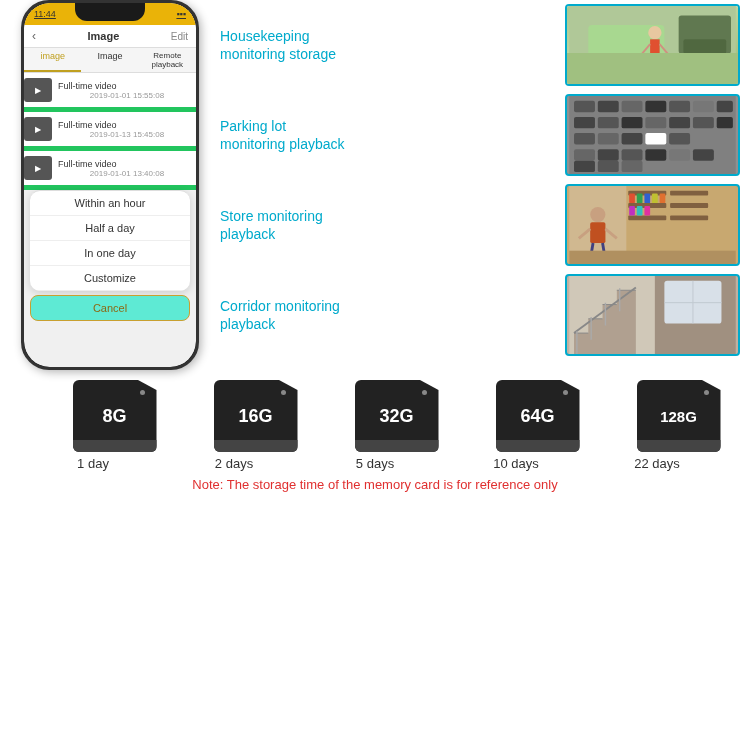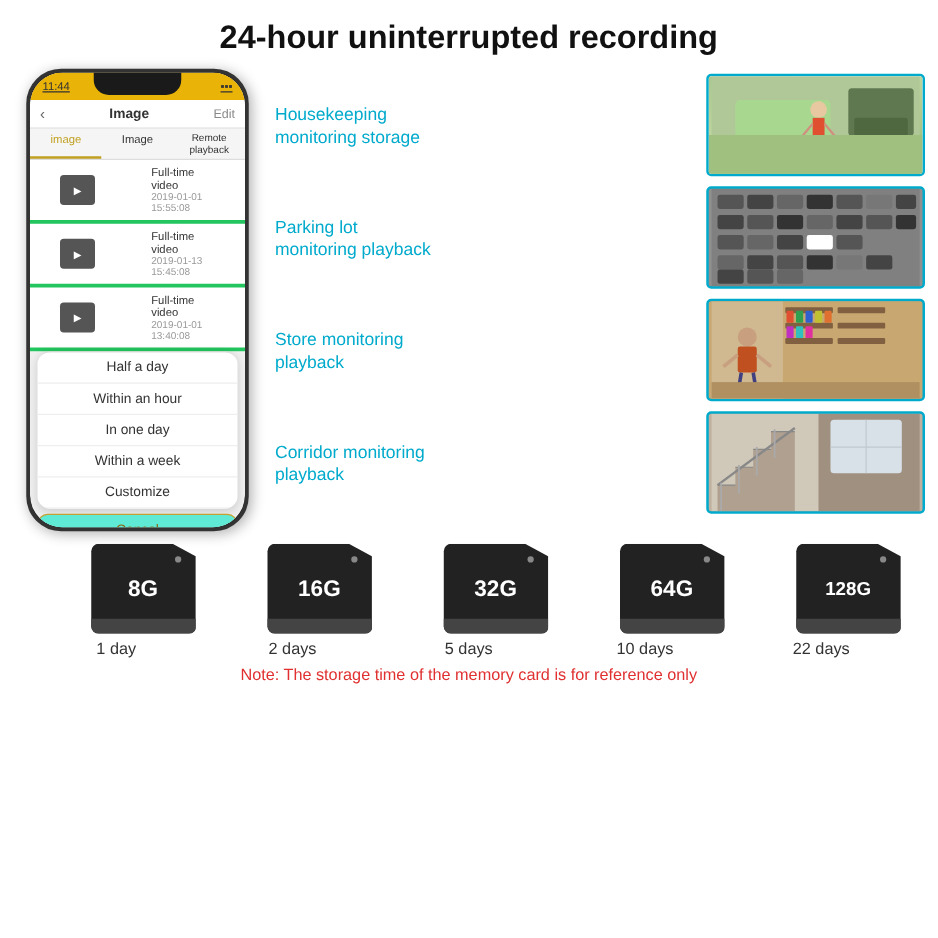--- a/index.html
+++ b/index.html
@@ -128,23 +128,22 @@
       color: #c0a020;
     }
 
     .phone-video-list {
       background: #fff;
     }
 
     .phone-video-item {
       display: flex;
       align-items: center;
-      padding: 5px 24px;
-      border-bottom: 3px solid #22c55e;
-      gap: 39px;
+      padding: 5px 0;
+      border-bottom: 5px solid #22c55e;
     }
 
     .phone-video-thumb {
       width: 28px;
       height: 24px;
       background: #555;
       border-radius: 3px;
       display: flex;
       align-items: center;
       justify-content: center;
@@ -163,20 +162,21 @@
     }
 
     .phone-video-title {
       font-size: 9px;
       color: #333;
     }
 
     .phone-video-date {
       font-size: 8px;
       color: #999;
+      text-align: center;
     }
 
     
     .phone-dropdown {
       background: #fff;
       border-top: 1px solid #ddd;
       border-radius: 10px;
       margin: 0 6px;
       overflow: hidden;
       box-shadow: 0 2px 8px rgba(0,0,0,0.15);
@@ -353,21 +353,20 @@
       font-size: 13px;
       color: #e03030;
       padding: 0 20px;
     }
   </style>
 </head>
 <body>
 
 <div class="page-container">
 
-  <h1 class="title">24-hour uninterrupted recording</h1>
 
   <div class="main-content">
 
     <div class="phone-container">
       <div class="phone">
         <div class="phone-notch"></div>
         <div class="phone-screen">
 
           <div class="phone-status-bar">
             <span>11:44</span>
@@ -404,24 +403,23 @@
             <div class="phone-video-item">
               <div class="phone-video-thumb"></div>
               <div class="phone-video-info">
                 <div class="phone-video-title">Full-time video</div>
                 <div class="phone-video-date">2019-01-01 13:40:08</div>
               </div>
             </div>
           </div>
 
           <div class="phone-dropdown">
+            <div class="phone-dropdown-item">Within an hour</div>
             <div class="phone-dropdown-item">Half a day</div>
-            <div class="phone-dropdown-item">Within an hour</div>
             <div class="phone-dropdown-item">In one day</div>
-            <div class="phone-dropdown-item">Within a week</div>
             <div class="phone-dropdown-item">Customize</div>
           </div>
           <div class="phone-dropdown-cancel">Cancel</div>
 
         </div>
       </div>
     </div>
 
     <div class="right-panel">
 

